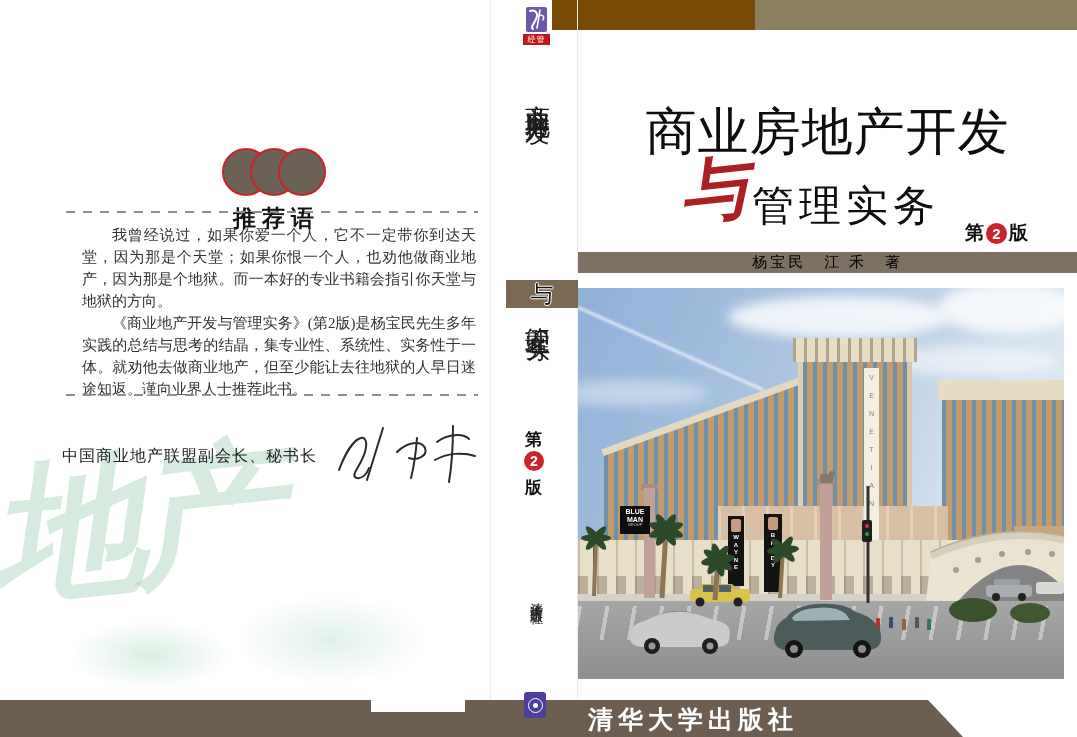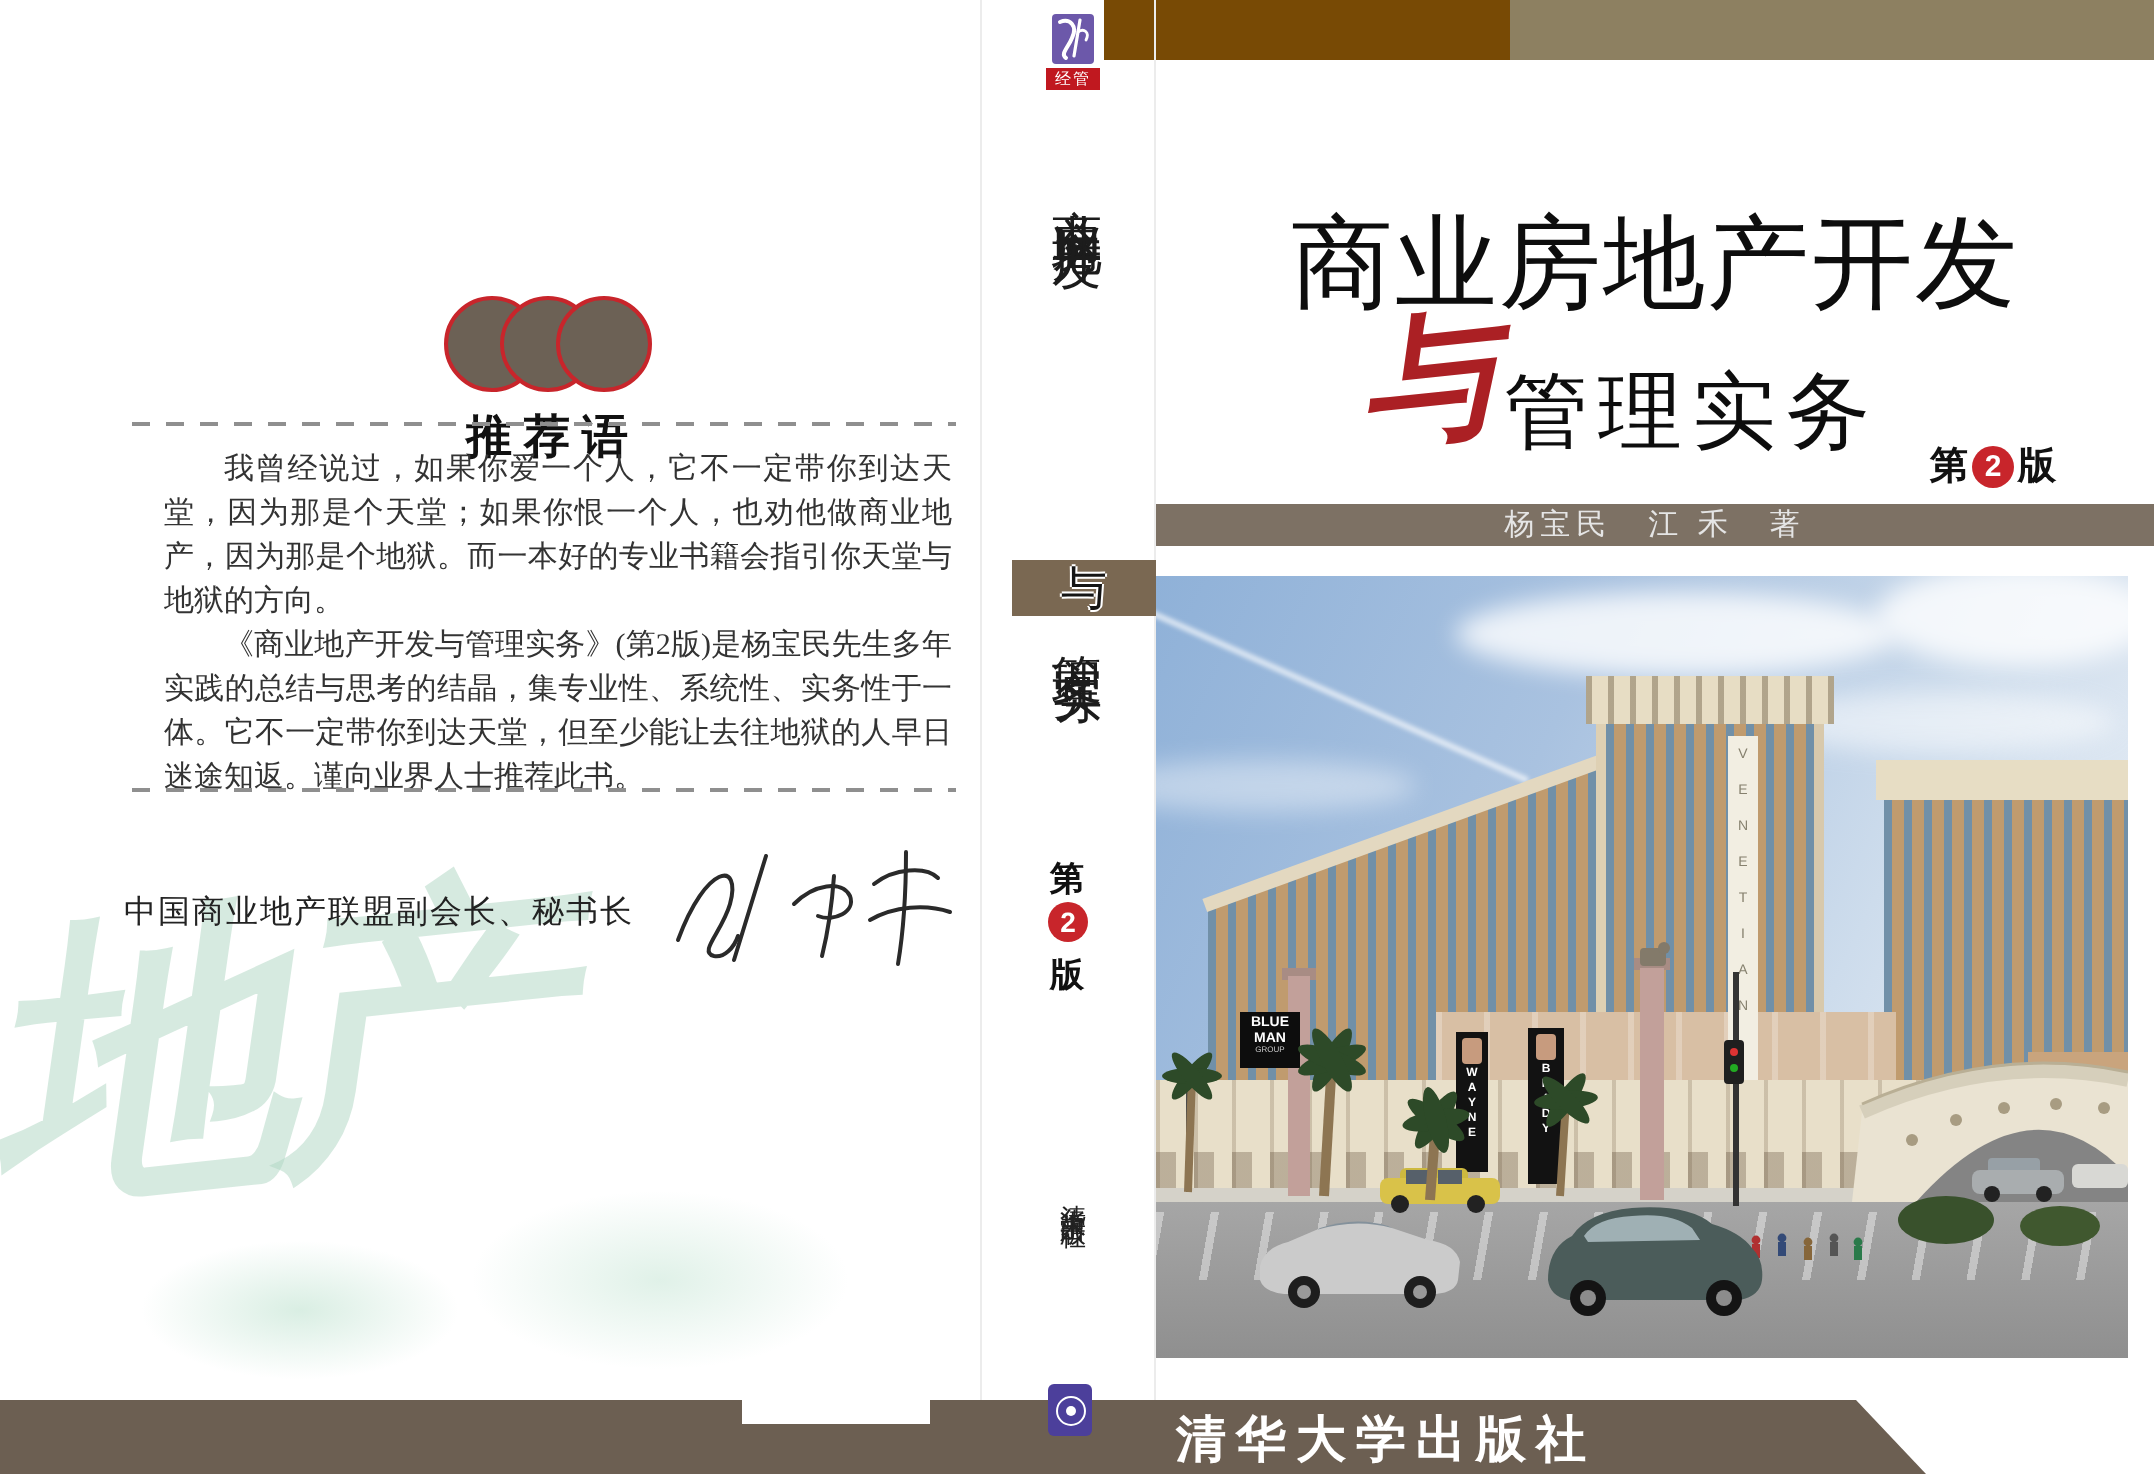--- a/index.html
+++ b/index.html
@@ -67,21 +67,21 @@
   .f-title1{left:578px;top:98px;width:499px;text-align:center;font-size:51px;color:#0d0d0d;letter-spacing:1px;}
   .f-conj{left:680px;top:156px;font-size:68px;line-height:1;font-weight:bold;font-style:italic;
       color:#ab2024;transform:rotate(-6deg);}
   .f-title2{left:752px;top:178px;font-size:42px;letter-spacing:5px;color:#0d0d0d;}
   .f-ed{left:965px;top:220px;display:flex;align-items:center;gap:2px;
       font-family:"Liberation Sans",sans-serif;font-weight:bold;font-size:19px;color:#111;}
   .f-ed .circ{width:21px;height:21px;border-radius:50%;background:#c8252b;color:#fff;
       font-size:15px;line-height:21px;text-align:center;}
   .a-band{left:578px;top:252px;width:499px;height:21px;background:#7d7164;
       display:flex;align-items:center;justify-content:center;}
-  .a-band span{color:#e5e5e5;font-size:15px;letter-spacing:3px;}
+  .a-band span{color:#000000;font-size:15px;letter-spacing:3px;}
 
   
   .b-band{left:0;top:700px;width:963px;height:37px;background:#6c5f52;
       clip-path:polygon(0 0,928px 0,963px 37px,0 37px);}
   .b-notch{left:371px;top:700px;width:94px;height:12px;background:#fff;}
   .b-pub{left:588px;top:703px;font-size:25px;font-weight:bold;color:#fff;letter-spacing:5px;
       font-family:"Liberation Sans",sans-serif;z-index:4;}
 
   
   .photo{left:578px;top:288px;width:486px;height:391px;overflow:hidden;}
@@ -162,21 +162,21 @@
   <div class="abs badge">
     <div class="c c1"></div>
     <div class="c c2"></div>
     <div class="c c3"></div>
     <div class="txt">推荐语</div>
   </div>
 
   <div class="abs dash dash1"></div>
   <div class="abs recommend">
     <p>我曾经说过，如果你爱一个人，它不一定带你到达天堂，因为那是个天堂；如果你恨一个人，也劝他做商业地产，因为那是个地狱。而一本好的专业书籍会指引你天堂与地狱的方向。</p>
-    <p>《商业地产开发与管理实务》(第2版)是杨宝民先生多年实践的总结与思考的结晶，集专业性、系统性、实务性于一体。它不一定带你到达天堂，但至少能让去往地狱的人早日迷途知返。谨向业界人士推荐此书。</p>
+    <p>《商业地产开发与管理实务》(第2版)是杨宝民先生多年实践的总结与思考的结晶，集专业性、系统性、实务性于一体。就劝他去做商业地产，但至少能让去往地狱的人早日迷途知返。谨向业界人士推荐此书。</p>
   </div>
   <div class="abs dash dash2"></div>
 
   <div class="abs signer">中国商业地产联盟副会长、秘书长</div>
   <svg class="abs signature" width="160" height="80" viewBox="0 0 160 80">
     <g stroke="#2a2a2a" stroke-width="2" fill="none" stroke-linecap="round">
       <path d="M14,52 C28,14 46,12 40,34 C36,48 24,58 32,60 C37,61 42,56 44,50"></path>
       <path d="M58,10 L42,62"></path>
       <path d="M72,34 C82,24 96,22 100,30 C103,38 92,43 84,40"></path>
       <path d="M92,20 C91,34 89,48 86,60"></path>

